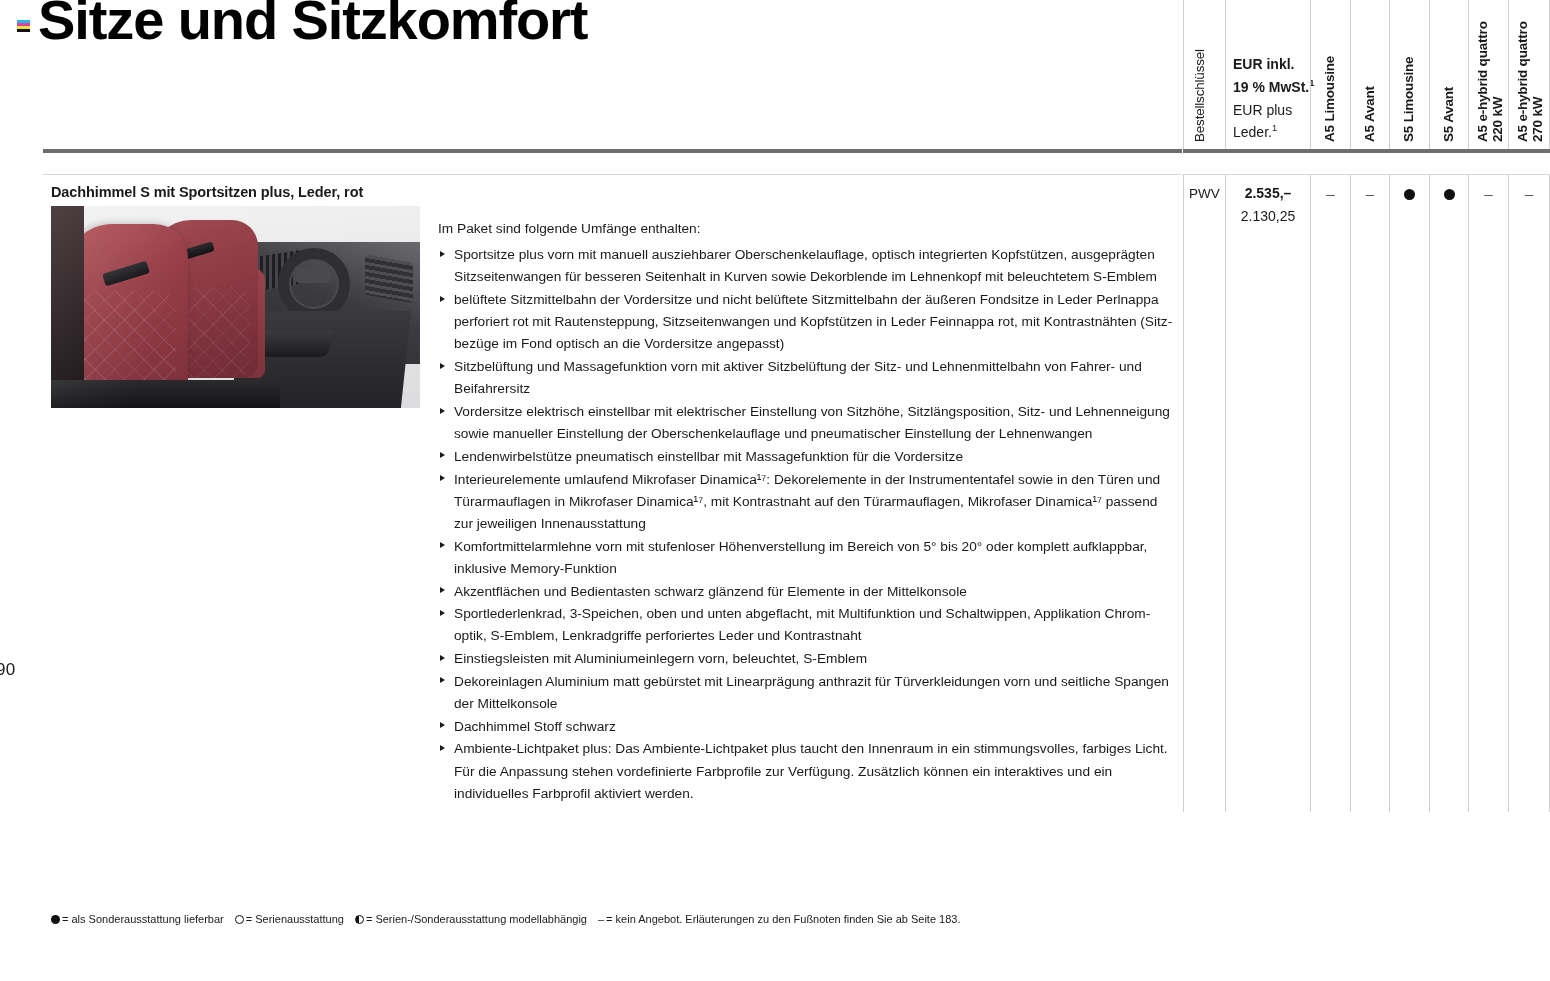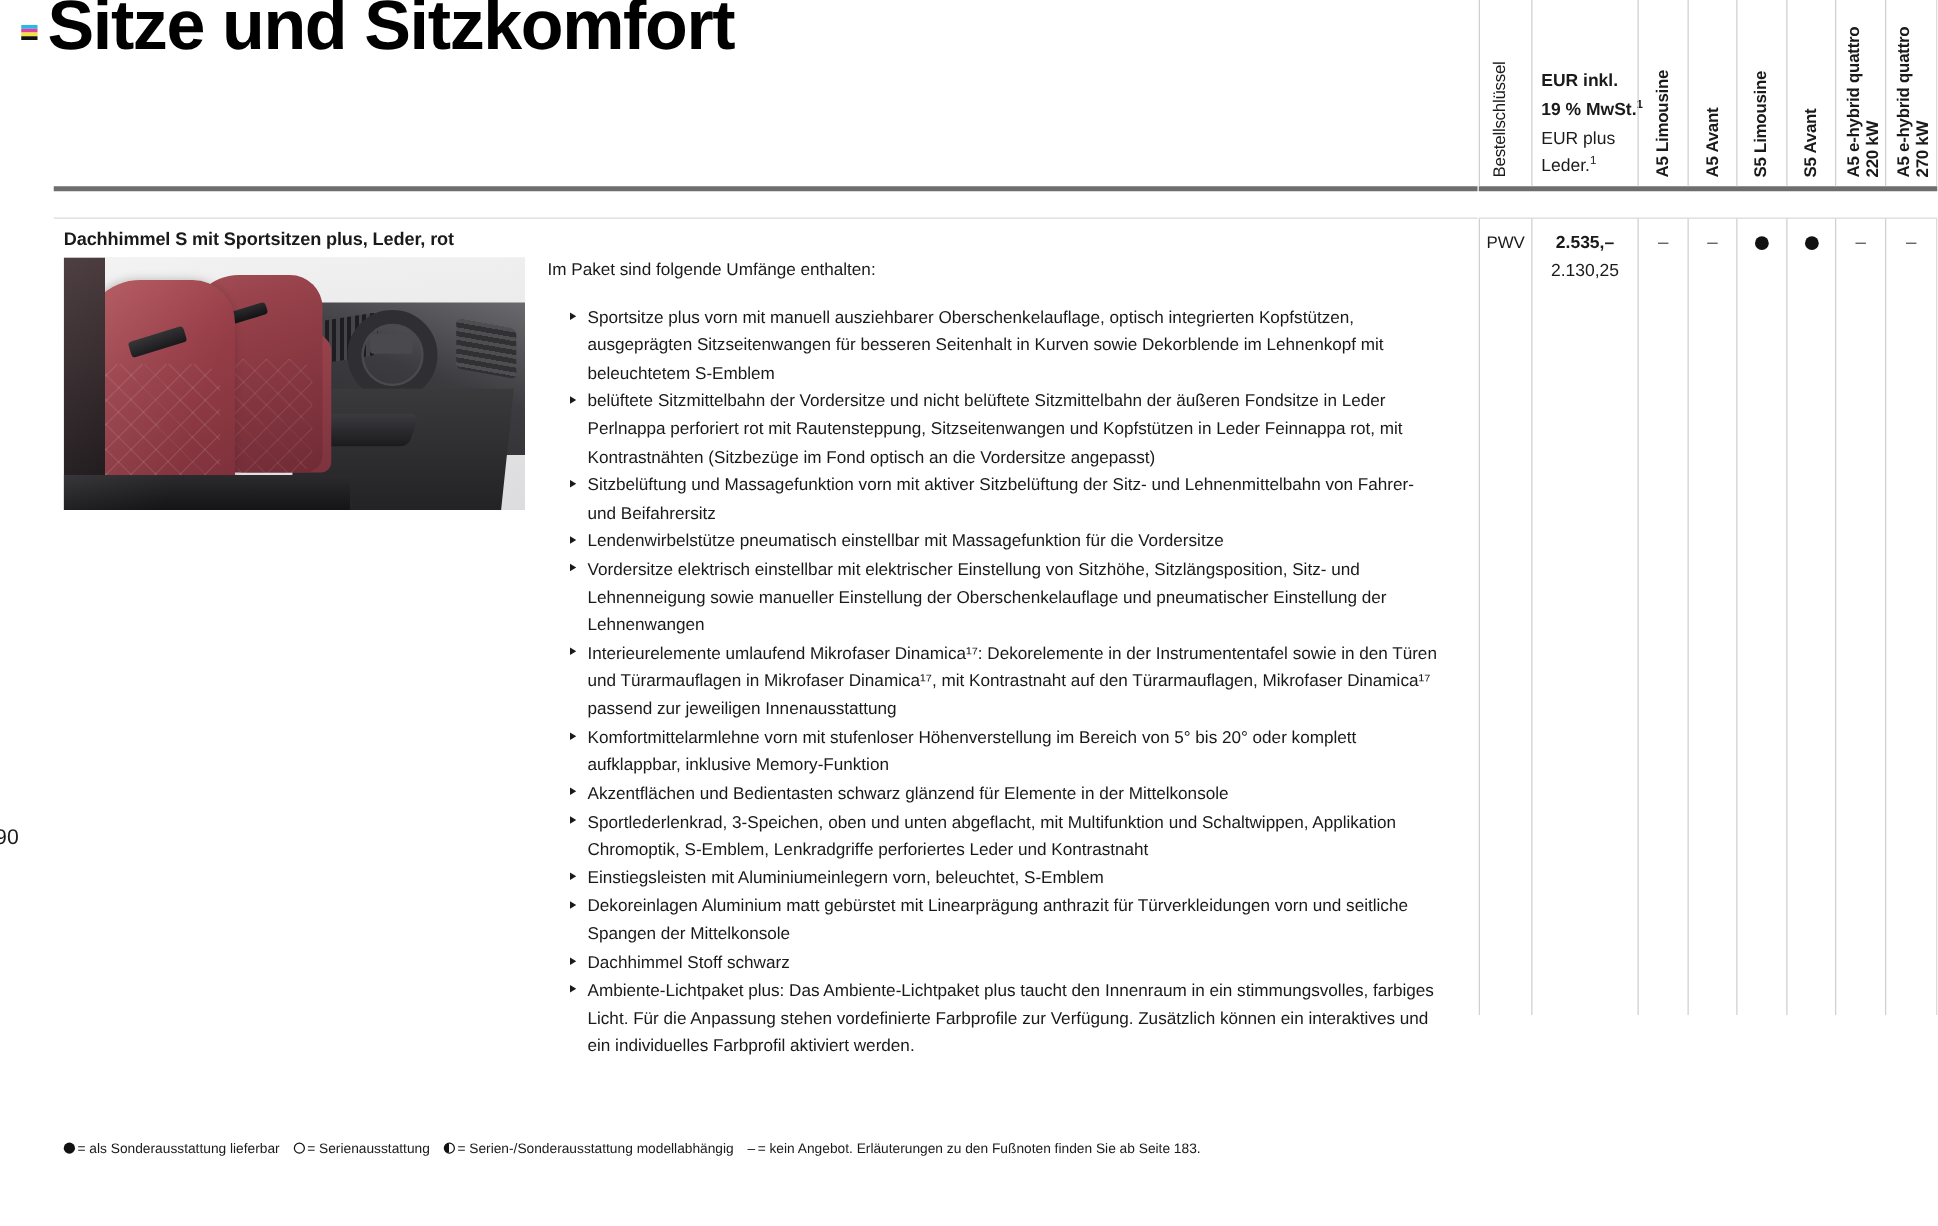--- a/index.html
+++ b/index.html
@@ -199,27 +199,27 @@
     background: linear-gradient(180deg,#3b3b3f,#1b1b1e);
     border-radius: 6px; transform: skewX(-18deg);
   }
   #photo .glare {
     position: absolute; left: 0; top: 0; width: 100%; height: 100%;
     background: linear-gradient(110deg, rgba(255,255,255,.10) 0%, rgba(255,255,255,0) 35%);
   }
 
   
   #listwrap {
-    position: absolute; left: 438px; top: 205px;
+    position: absolute; left: 438px; top: 218px;
     width: 735px;
   }
   #intro {
     font-size: 13.7px; line-height: 1.62; margin: 0 0 4px 0;
   }
-  ul.spec { list-style: none; margin: 16px; padding: 0; }
+  ul.spec { list-style: none; margin: 0; padding: 0; }
   ul.spec li {
     position: relative;
     padding-left: 16px;
     font-size: 13.7px; line-height: 1.62;
     margin-bottom: .5px;
   }
   ul.spec li .tri {
     position: absolute; left: 2px; top: 6.5px;
     width: 0; height: 0;
     border-left: 5px solid #1a1a1a;
@@ -367,22 +367,22 @@
   <div class="sill"></div>
   <div class="glare"></div>
 </div>
 
 <div id="listwrap">
   <p id="intro">Im Paket sind folgende Umfänge enthalten:</p>
   <ul class="spec">
     <li><span class="tri"></span><span>Sportsitze plus vorn mit manuell ausziehbarer Oberschenkelauflage, optisch integrierten Kopfstützen, ausgeprägten Sitzseitenwangen für besseren Seitenhalt in Kurven sowie Dekorblende im Lehnenkopf mit beleuchtetem S-Emblem</span></li>
     <li><span class="tri"></span><span>belüftete Sitzmittelbahn der Vordersitze und nicht belüftete Sitzmittelbahn der äußeren Fondsitze in Leder Perlnappa perforiert rot mit Rautensteppung, Sitzseitenwangen und Kopfstützen in Leder Feinnappa rot, mit Kontrastnähten (Sitz­bezüge im Fond optisch an die Vordersitze angepasst)</span></li>
     <li><span class="tri"></span><span>Sitzbelüftung und Massagefunktion vorn mit aktiver Sitzbelüftung der Sitz- und Lehnenmittelbahn von Fahrer- und Beifahrersitz</span></li>
+    <li><span class="tri"></span><span>Vordersitze elektrisch einstellbar mit elektrischer Einstellung von Sitzhöhe, Sitzlängsposition, Sitz- und Lehnenneigung sowie manueller Einstellung der Oberschenkelauflage und pneumatischer Einstellung der Lehnenwangen</span></li>
     <li><span class="tri"></span><span>Lendenwirbelstütze pneumatisch einstellbar mit Massagefunktion für die Vordersitze</span></li>
-    <li><span class="tri"></span><span>Vordersitze elektrisch einstellbar mit elektrischer Einstellung von Sitzhöhe, Sitzlängsposition, Sitz- und Lehnenneigung sowie manueller Einstellung der Oberschenkelauflage und pneumatischer Einstellung der Lehnenwangen</span></li>
     <li><span class="tri"></span><span>Interieurelemente umlaufend Mikrofaser Dinamica¹⁷: Dekorelemente in der Instrumententafel sowie in den Türen und Türarmauflagen in Mikrofaser Dinamica¹⁷, mit Kontrastnaht auf den Türarmauflagen, Mikrofaser Dinamica¹⁷ passend zur jeweiligen Innenausstattung</span></li>
     <li><span class="tri"></span><span>Komfortmittelarmlehne vorn mit stufenloser Höhenverstellung im Bereich von 5° bis 20° oder komplett aufklappbar, inklusive Memory-Funktion</span></li>
     <li><span class="tri"></span><span>Akzentflächen und Bedientasten schwarz glänzend für Elemente in der Mittelkonsole</span></li>
     <li><span class="tri"></span><span>Sportlederlenkrad, 3-Speichen, oben und unten abgeflacht, mit Multifunktion und Schaltwippen, Applikation Chrom­optik, S-Emblem, Lenkradgriffe perforiertes Leder und Kontrastnaht</span></li>
     <li><span class="tri"></span><span>Einstiegsleisten mit Aluminiumeinlegern vorn, beleuchtet, S-Emblem</span></li>
     <li><span class="tri"></span><span>Dekoreinlagen Aluminium matt gebürstet mit Linearprägung anthrazit für Türverkleidungen vorn und seitliche Spangen der Mittelkonsole</span></li>
     <li><span class="tri"></span><span>Dachhimmel Stoff schwarz</span></li>
     <li><span class="tri"></span><span>Ambiente-Lichtpaket plus: Das Ambiente-Lichtpaket plus taucht den Innenraum in ein stimmungsvolles, farbiges Licht. Für die Anpassung stehen vordefinierte Farbprofile zur Verfügung. Zusätzlich können ein interaktives und ein individuel­les Farbprofil aktiviert werden.</span></li>
   </ul>
 </div>

